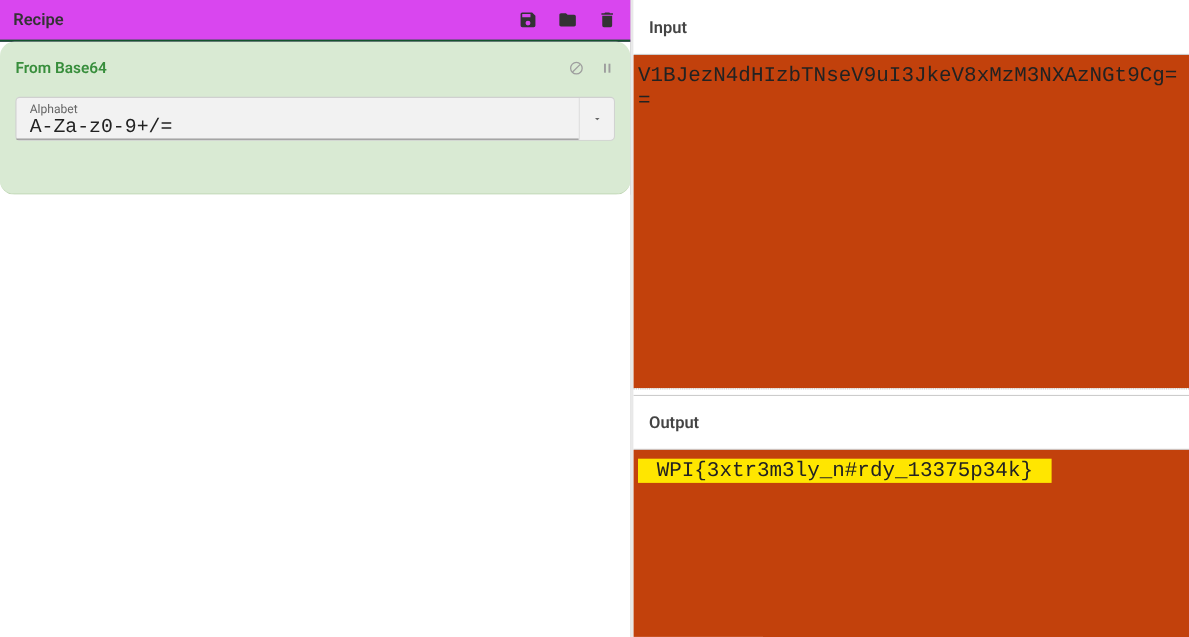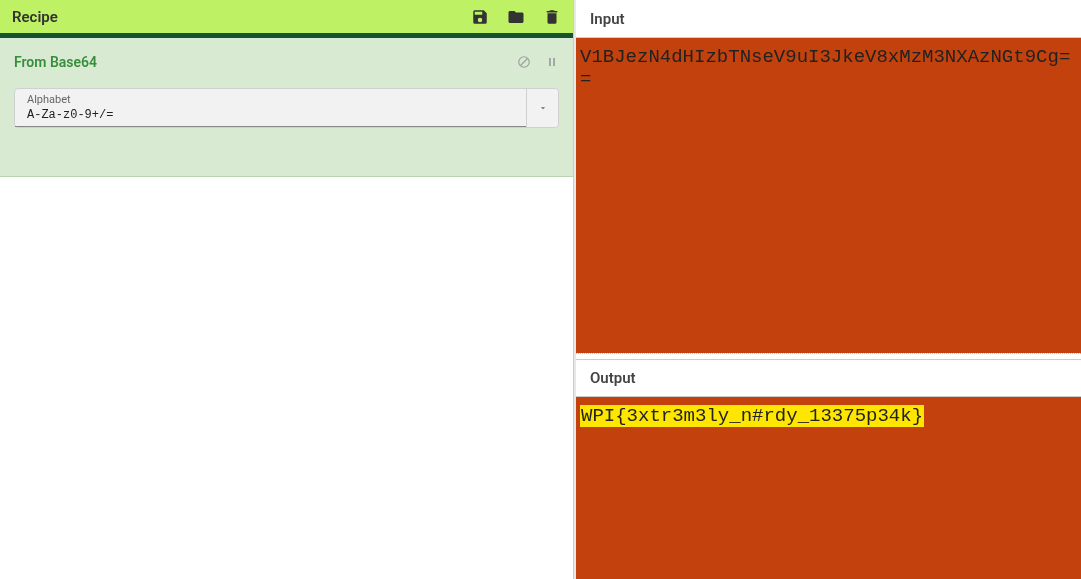--- a/index.html
+++ b/index.html
@@ -19,25 +19,25 @@
       flex-direction: column;
       background: #fff;
     }
     .right-panel {
       flex: 1;
       display: flex;
       flex-direction: column;
     }
     .header {
       height: 38px;
-      border-bottom: 5px solid #14532d;
+      border-bottom: 2px solid #14532d;
       display: flex;
       align-items: center;
       padding: 0 12px;
-      background: #bef264;
+      background: #d946ef;
     }
     .header-title {
       font-weight: 600;
       font-size: 15px;
       color: #333;
       flex: 1;
     }
     .header-icons {
       display: flex;
       gap: 18px;
@@ -46,20 +46,21 @@
     .header-icon {
       width: 18px;
       height: 18px;
       cursor: pointer;
       color: #333;
     }
     .operation-card {
       background: #d9ead3;
       border-bottom: 1px solid #bcd4b0;
       padding: 16px 14px 20px 14px;
+      border-radius: 13px;
     }
     .op-header {
       display: flex;
       align-items: center;
       margin-bottom: 18px;
     }
     .op-title {
       font-weight: 600;
       font-size: 14px;
       color: #388e3c;
@@ -95,21 +96,21 @@
     }
     .input-label {
       font-size: 11px;
       color: #666;
       display: block;
       line-height: 1;
       margin-top: 1px;
     }
     .input-value {
       font-family: "Courier New", monospace;
-      font-size: 12px;
+      font-size: 18px;
       color: #222;
       background: transparent;
       border: none;
       outline: none;
       width: 100%;
       line-height: 1.2;
       margin-top: 1px;
     }
     .dropdown-btn {
       width: 32px;
@@ -146,21 +147,21 @@
       flex: 1;
       background: #fff;
     }
     .io-section {
       display: flex;
       flex-direction: column;
     }
     .input-section { flex: 1.6; min-height: 0; }
     .output-section { flex: 1; min-height: 0; }
     .io-header {
-      height: 38px;
+      height: 50px;
       border-bottom: 1px solid #ccc;
       display: flex;
       align-items: center;
       padding: 0 14px;
       font-weight: 600;
       font-size: 15px;
       color: #444;
       background: #fff;
     }
     .output-section .io-header { border-top: 1px solid #ccc; }
@@ -176,21 +177,21 @@
       word-break: break-all;
     }
     .divider-handle {
       height: 6px;
       background: #fff;
       border-top: 1px dotted #bbb;
       cursor: row-resize;
     }
     .highlight {
       background: #ffe600;
-      padding: 0 1px;
+      padding: 0 17px;
     }
     .left-divider {
       width: 2px;
       background: #e8e8e8;
       cursor: col-resize;
     }
   </style>
 </head>
 <body>
 

